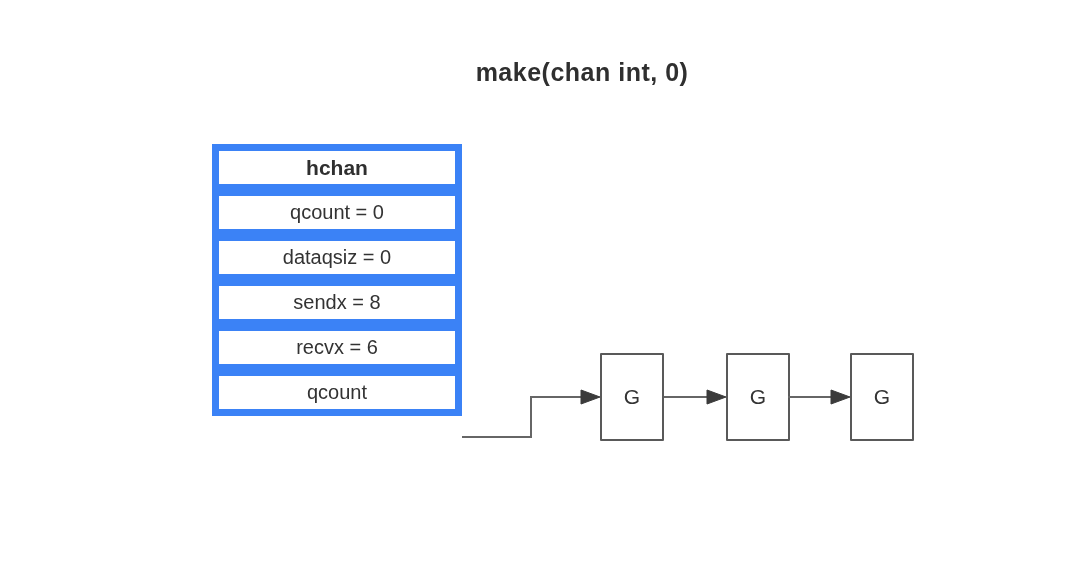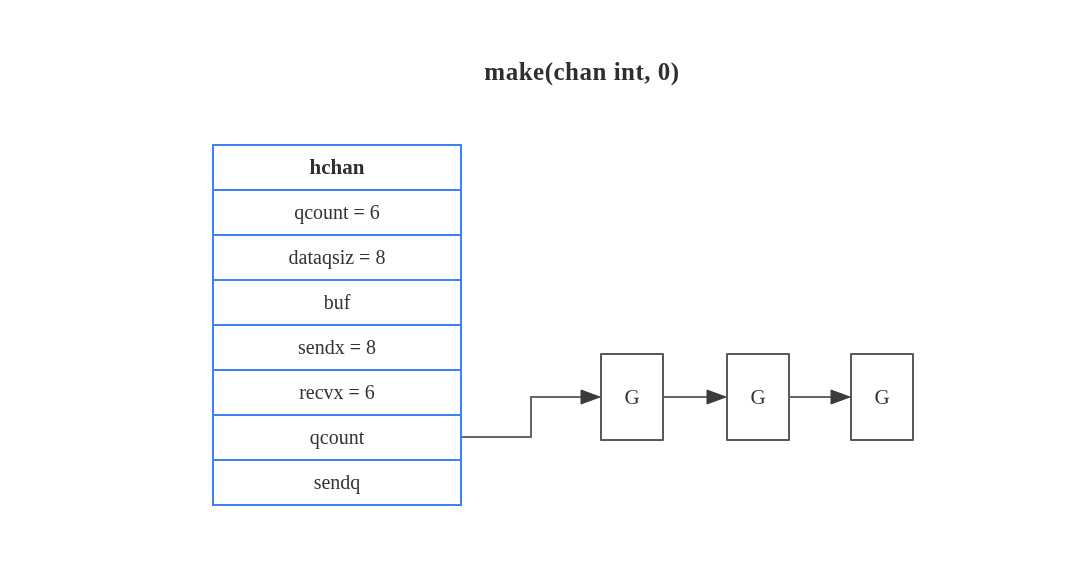--- a/index.html
+++ b/index.html
@@ -6,21 +6,21 @@
     margin: 0;
     padding: 0;
     background: #ffffff;
   }
   #canvas {
     position: relative;
     width: 1066px;
     height: 574px;
     background: #ffffff;
     overflow: hidden;
-    font-family: Liberation Serif, serif;
+    font-family: Liberation Sans, sans-serif;
   }
   .diagram-title {
     position: absolute;
     left: 582px;
     top: 58px;
     transform: translateX(-50%);
     font-size: 25px;
     font-weight: bold;
     color: #2f2f2f;
     white-space: nowrap;
@@ -30,21 +30,21 @@
     position: absolute;
     left: 212px;
     top: 144px;
     width: 250px;
   }
   .hchan-row {
     box-sizing: border-box;
     width: 250px;
     height: 47px;
     margin-top: -2px;
-    border: 2px solid #3b82f6;
+    border: 7px solid #3b82f6;
     background: #ffffff;
     display: flex;
     align-items: center;
     justify-content: center;
     font-size: 20px;
     color: #333333;
     white-space: nowrap;
   }
   .hchan-row:first-child {
     margin-top: 0;
@@ -83,27 +83,25 @@
 </style>
 </head>
 <body>
 
 <div id="canvas">
 
   <div class="diagram-title">make(chan int, 0)</div>
 
   <div class="hchan-table">
     <div class="hchan-row header">hchan</div>
-    <div class="hchan-row">qcount = 6</div>
-    <div class="hchan-row">dataqsiz = 8</div>
-    <div class="hchan-row">buf</div>
+    <div class="hchan-row">qcount = 0</div>
+    <div class="hchan-row">dataqsiz = 0</div>
     <div class="hchan-row">sendx = 8</div>
     <div class="hchan-row">recvx = 6</div>
     <div class="hchan-row">qcount</div>
-    <div class="hchan-row">sendq</div>
   </div>
 
   <div class="g-node" id="g-node-1">G</div>
   <div class="g-node" id="g-node-2">G</div>
   <div class="g-node" id="g-node-3">G</div>
 
   <svg class="connector-layer" viewBox="0 0 1066 574" xmlns="http://www.w3.org/2000/svg">
 
     <polyline points="462,437 531,437 531,397 584,397" fill="none" stroke="#666666" stroke-width="2"></polyline>
     <polygon points="600,397 581,390 581,404" fill="#3b3b3b" stroke="#3b3b3b" stroke-width="1"></polygon>

